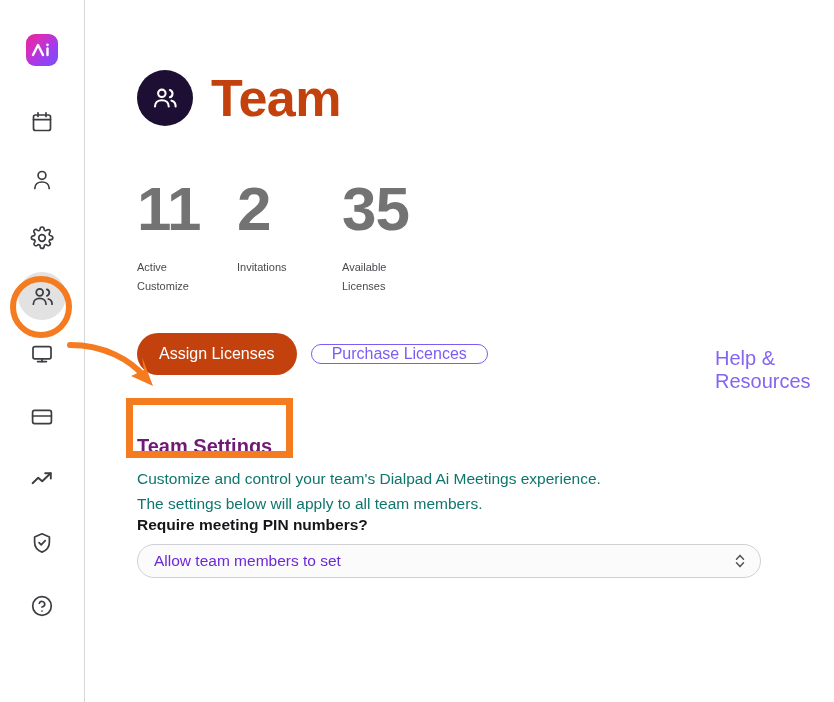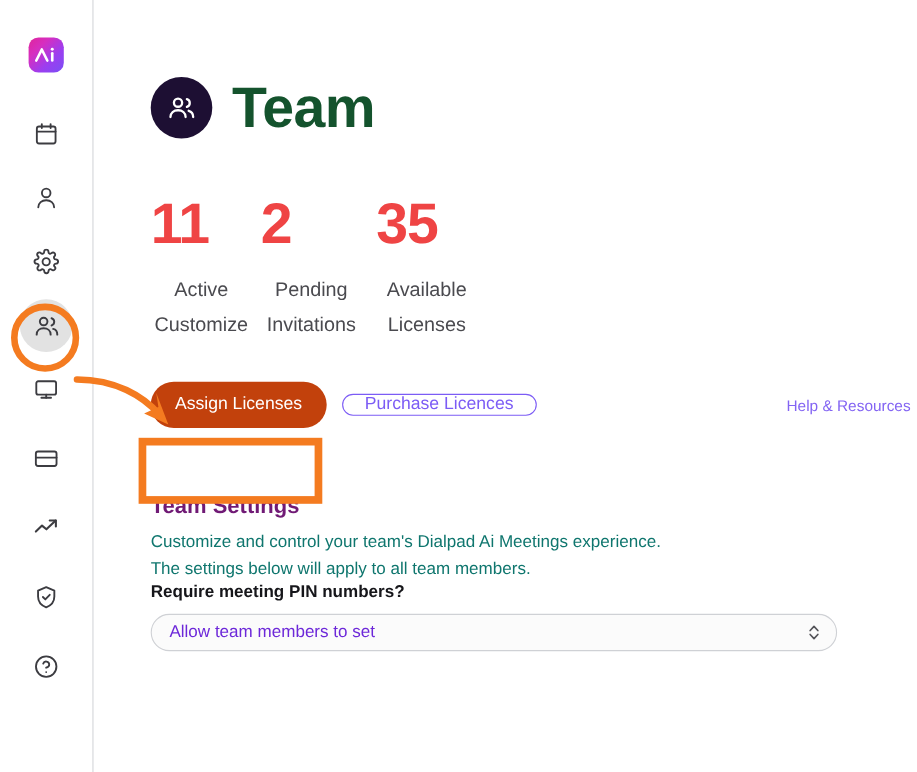--- a/index.html
+++ b/index.html
@@ -69,48 +69,47 @@
   .header-avatar {
     width: 56px; height: 56px;
     border-radius: 50%;
     background: #1d0f33;
     display: flex; align-items: center; justify-content: center;
     flex: 0 0 auto;
   }
   .page-title {
     font-size: 52px;
     font-weight: bold;
-    color: #14532d;
+    color: #c2410c;
     letter-spacing: -0.5px;
     line-height: 1;
   }
 
   
   .stats {
     display: flex;
     margin-top: 52px;
   }
   .stat { flex: 0 0 auto; }
   .stat-1 { width: 100px; }
   .stat-2 { width: 105px; }
   .stat-3 { width: 120px; }
   .stat-value {
-    font-size: 52px;
+    font-size: 62px;
     font-weight: bold;
-    color: #ef4444;
+    color: #737373;
     line-height: 1;
     letter-spacing: -1px;
   }
   .stat-label {
     margin-top: 18px;
-    font-size: 18px;
+    font-size: 11px;
     color: #4a4a4f;
     line-height: 1.75;
     max-width: 92px;
-    text-align: center;
   }
 
   
   .actions-row {
     display: flex;
     align-items: center;
     margin-top: 36px;
     position: relative;
   }
   .btn {
@@ -130,21 +129,21 @@
     background: #ffffff;
     color: #7c5cf5;
     border: 1.5px solid #7c5cf5;
     padding: 0 20px;
     margin-left: 14px;
   }
   .help-link {
     position: absolute;
     left: 578px;
     top: 14px;
-    font-size: 14px;
+    font-size: 20px;
     color: #8364f3;
     text-decoration: none;
     cursor: pointer;
   }
 
   
   .settings { margin-top: 60px; }
   .settings-title {
     font-size: 20px;
     font-weight: bold;
@@ -318,21 +317,20 @@
       <div class="stat stat-1">
         <div class="stat-value">11</div>
         <div class="stat-label">
           <div>Active</div>
           <div>Customize</div>
         </div>
       </div>
       <div class="stat stat-2">
         <div class="stat-value">2</div>
         <div class="stat-label">
-          <div>Pending</div>
           <div>Invitations</div>
         </div>
       </div>
       <div class="stat stat-3">
         <div class="stat-value">35</div>
         <div class="stat-label">
           <div>Available</div>
           <div>Licenses</div>
         </div>
       </div>

